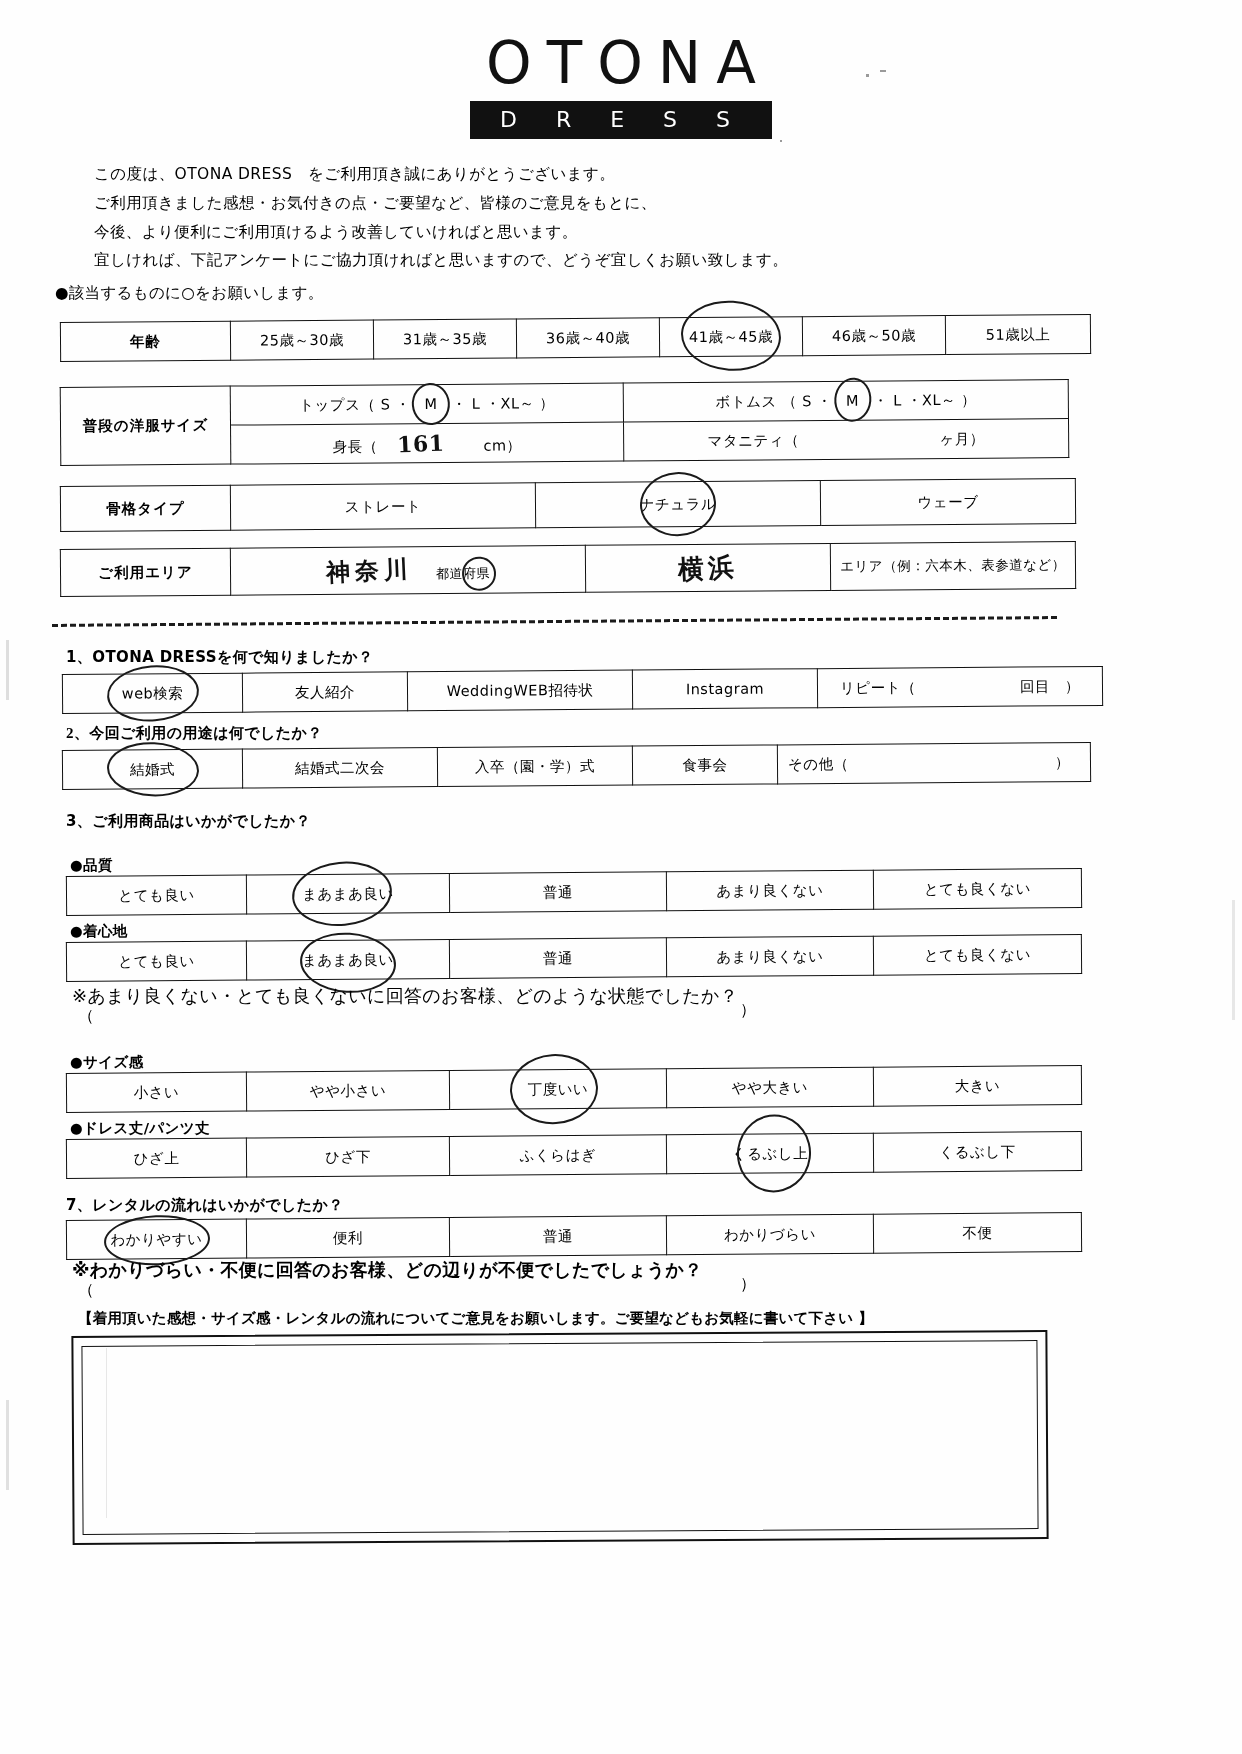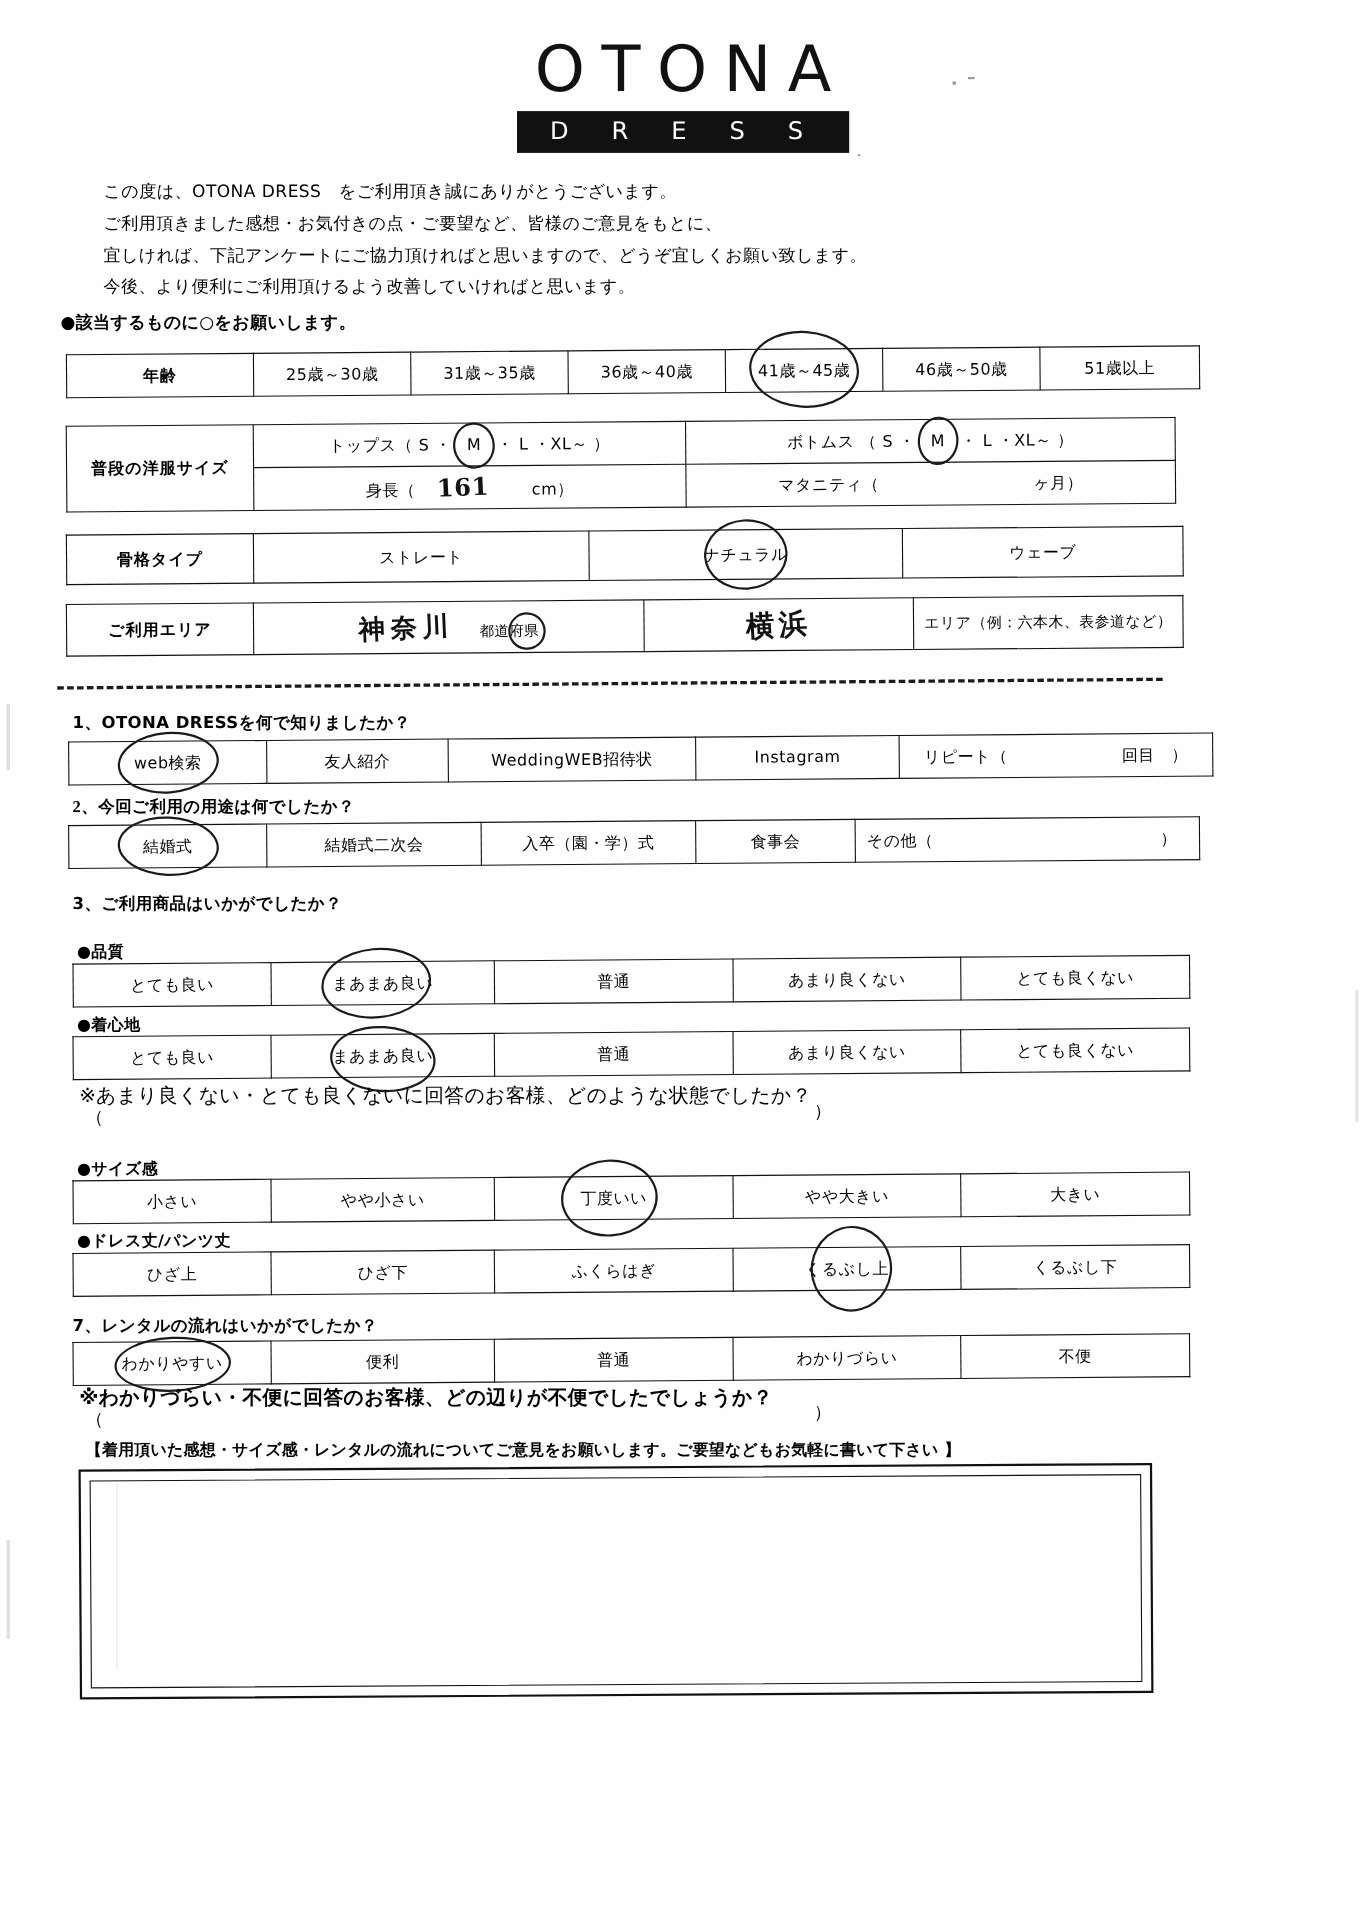--- a/index.html
+++ b/index.html
@@ -28,21 +28,21 @@
     display:inline-block;margin-top:9px;background:#111;color:#fff;
     padding:6px 26px 7px 30px;font-size:22px;letter-spacing:16px;font-weight:400;
   }
   .dot-speck{position:absolute;width:3px;height:3px;background:#9a9a9a;}
 
   
   #intro{position:absolute;left:55px;top:166px;width:900px;margin-left:39px;}
   #intro p{margin:0 0 11px 0;font-size:15.5px;line-height:1.15;letter-spacing:.4px;}
 
   
-  .head-bullet{font-size:15.5px;font-weight:bold;letter-spacing:.3px;}
+  .head-bullet{font-size:15.5px;font-weight:normal;letter-spacing:.3px;}
   #circle-instruction{position:absolute;left:55px;top:283px;}
 
   
   .tbl{position:absolute;border-collapse:collapse;table-layout:fixed;}
   .tbl td{
     border:1.4px solid #111;
     text-align:center;vertical-align:middle;
     font-size:14.5px;letter-spacing:.5px;
     height:38px;padding:0 2px;
     position:relative;
@@ -98,22 +98,22 @@
     <div id="logo-otona">OTONA</div>
     <div id="logo-dress-bar">D R E S S</div>
   </div>
   <div class="dot-speck" style="left:866px;top:74px;"></div>
   <div class="dot-speck" style="left:880px;top:70px;width:6px;height:2px;"></div>
   <div class="dot-speck" style="left:780px;top:140px;width:2px;height:2px;"></div>
 
   <div id="intro">
     <p>この度は、OTONA DRESS　をご利用頂き誠にありがとうございます。</p>
     <p>ご利用頂きました感想・お気付きの点・ご要望など、皆様のご意見をもとに、</p>
+    <p>今後、より便利にご利用頂けるよう改善していければと思います。</p>
     <p>宜しければ、下記アンケートにご協力頂ければと思いますので、どうぞ宜しくお願い致します。</p>
-    <p>今後、より便利にご利用頂けるよう改善していければと思います。</p>
   </div>
 
   <div id="circle-instruction" class="head-bullet">●該当するものに○をお願いします。</div>
 
   <table class="tbl skew" id="age-table" style="left:60px;top:318px;width:995px;">
     <tbody>
         <tr>
       <td class="lbl" style="width:165px;">年齢</td>
       <td style="width:138px;">25歳～30歳</td>
       <td style="width:138px;">31歳～35歳</td>

